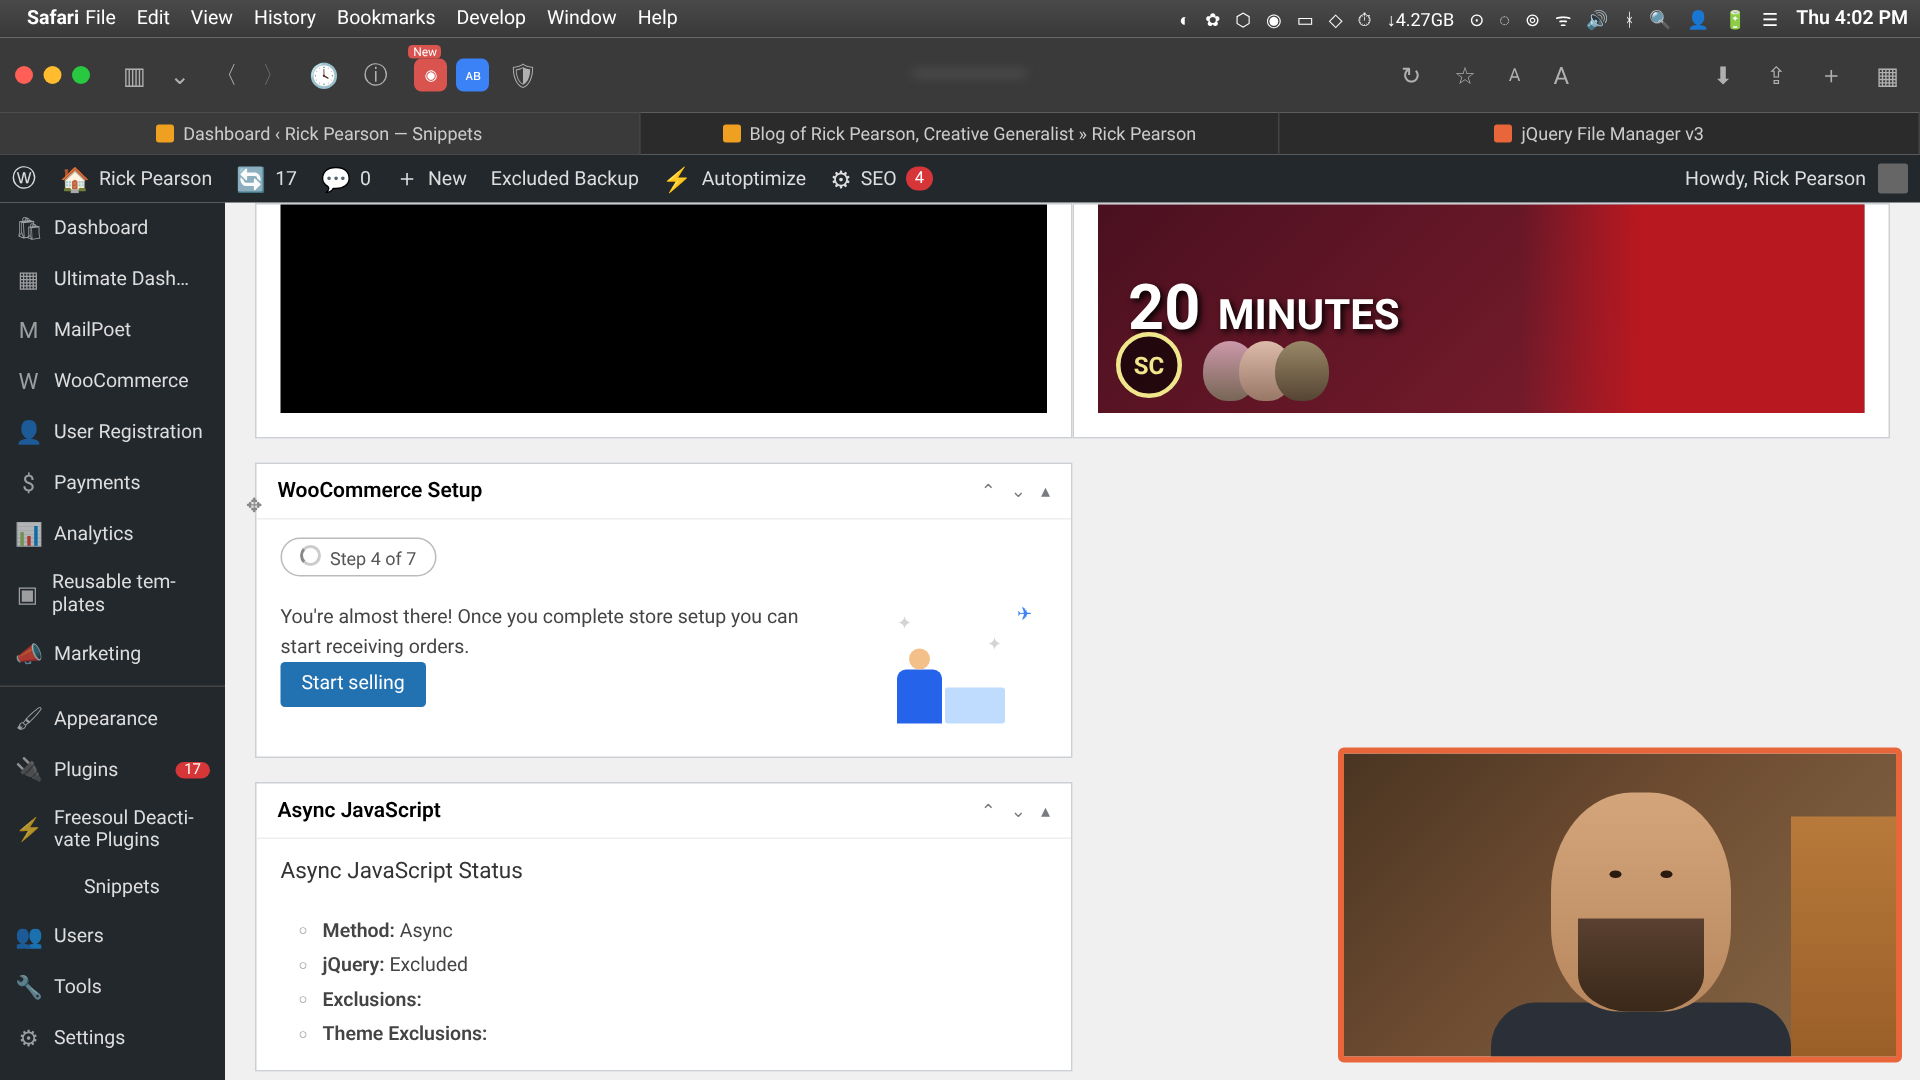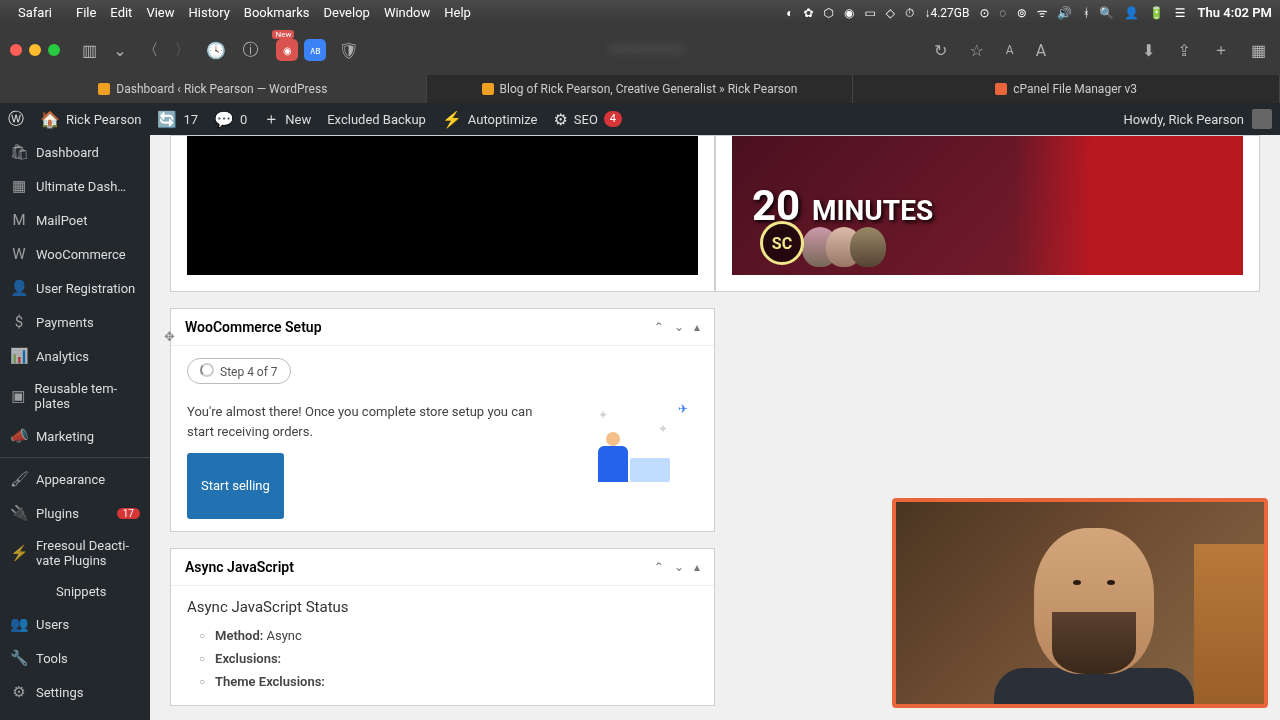--- a/index.html
+++ b/index.html
@@ -1,19 +1,19 @@
 <!DOCTYPE html>
 <html><head>
 <meta charset="utf-8">
 <style>
 *{margin:0;padding:0;box-sizing:border-box;font-family:-apple-system,BlinkMacSystemFont,"Segoe UI",Roboto,sans-serif}
 body{width:1280px;height:720px;overflow:hidden;background:#f0f0f0}
 .menubar{height:25px;background:linear-gradient(#4a4a4a,#383838);display:flex;align-items:center;color:#fff;font-size:13px;padding:0 8px}
 .menubar .apple{font-size:15px;margin-right:10px}
-.menubar .app{font-weight:400;margin-right:24px}
+.menubar .app{font-weight:700;margin-right:4px}
 .menubar .mi{margin-right:14px;cursor:default}
 .menubar .spacer{flex:1}
 .menubar .ri{margin-left:10px;display:inline-flex;align-items:center;font-size:12px}
 .menubar .clock{margin-left:12px;font-weight:600}
 .chrome{height:50px;background:#3a3a3a;display:flex;align-items:center;padding:0 10px;gap:8px}
 .traffic{display:flex;gap:7px;margin-right:10px}
 .dot{width:12px;height:12px;border-radius:50%}
 .dr{background:#ff5f57}.dy{background:#febc2e}.dg{background:#28c840}
 .tb-icon{color:#b0b0b0;font-size:16px;padding:4px;cursor:default}
 .tb-icon.dim{opacity:.4}
@@ -46,43 +46,43 @@
 .content{flex:1;background:#f0f0f1;padding:0 20px;overflow-y:auto;position:relative}
 .row{display:flex;}
 .col{flex:1}
 .panel{background:#fff;border:1px solid #ccd0d4;margin-bottom:16px}
 .vhold{height:155px;padding:0 16px 16px}
 .vid{background:#000;height:100%}
 .thumb{height:155px;padding:0 16px 16px}
 .th-img{height:100%;background:linear-gradient(135deg,#4a1020,#8a2030);position:relative;display:flex;align-items:center;overflow:hidden}
 .th-txt{color:#fff;font-family:Impact,sans-serif;font-size:42px;font-weight:700;line-height:.9;padding-left:20px;text-shadow:2px 2px 4px #000}
 .th-red{position:absolute;right:0;top:0;bottom:0;width:45%;background:linear-gradient(90deg,transparent,#b81820 35%)}
-.th-sc{position:absolute;left:28px;bottom:10px;width:44px;height:44px;border:3px solid #f0e68c;border-radius:50%;display:flex;align-items:center;justify-content:center;color:#f0e68c;font-weight:700;font-size:16px;background:rgba(0,0,0,.6);text-shadow:none}
+.th-sc{position:absolute;left:12px;bottom:10px;width:44px;height:44px;border:3px solid #f0e68c;border-radius:50%;display:flex;align-items:center;justify-content:center;color:#f0e68c;font-weight:700;font-size:16px;background:rgba(0,0,0,.6);text-shadow:none}
 .th-faces{position:absolute;left:70px;bottom:8px;display:flex;gap:-8px}
 .face{width:36px;height:40px;border-radius:50% 50% 45% 45%}
 .f1{background:linear-gradient(#c9a,#765)}
 .f2{background:linear-gradient(#dba,#976);margin-left:-12px}
 .f3{background:linear-gradient(#986,#543);margin-left:-12px}
 .phdr{display:flex;align-items:center;padding:10px 14px;border-bottom:1px solid #eee}
 .phdr h3{font-size:14px;font-weight:600;flex:1}
 .pctrl{color:#787c82;font-size:12px;margin-left:10px;cursor:default}
 .pbody{padding:12px 16px}
 .step-pill{display:inline-block;border:1px solid #bbb;border-radius:14px;padding:4px 12px;font-size:12px;color:#555;margin-bottom:18px}
 .step-pill::before{content:"";display:inline-block;width:10px;height:10px;border:2px solid #ccc;border-left-color:#888;border-radius:50%;margin-right:6px;vertical-align:-1px}
 .wc-row{display:flex;gap:16px;align-items:flex-start}
 .wc-txt{flex:1;font-size:13px;color:#444;line-height:1.5}
-.wc-btn{display:inline-block;margin-top:12px;background:#2271b1;color:#fff;padding:23px 14px;font-size:13px;border-radius:3px;cursor:default}
+.wc-btn{display:inline-block;background:#2271b1;color:#fff;padding:5px 14px;font-size:13px;border-radius:3px;cursor:default}
 .wc-ill{width:140px;height:90px;position:relative}
 .person{position:absolute;left:40px;bottom:10px;width:30px;height:36px;background:#2563eb;border-radius:6px 6px 0 0}
 .person::before{content:"";position:absolute;top:-14px;left:8px;width:14px;height:14px;background:#f4c089;border-radius:50%}
 .laptop{position:absolute;left:72px;bottom:10px;width:40px;height:24px;background:#bfdbfe;border-radius:2px}
 .star{position:absolute;color:#d4d4d4;font-size:12px}
 .s1{top:6px;left:40px}.s2{top:20px;right:30px}.s3{top:0;right:10px;color:#3b82f6}
 .move-h{position:absolute;left:-7px;top:0;font-size:13px;color:#888;cursor:move}
-.aj-sub{font-size:15px;color:#333;margin-bottom:8px}
+.aj-sub{font-size:15px;color:#333;margin-bottom:20px}
 .aj-list{list-style:none;padding-left:12px}
 .aj-list li{font-size:13px;color:#444;padding:4px 0}
 .aj-list li::before{content:"○";color:#999;margin-right:10px;font-size:10px;vertical-align:1px}
 .aj-list b{font-weight:600}
 .webcam{position:absolute;right:12px;bottom:12px;width:376px;height:210px;border:4px solid #e8663a;border-radius:4px;background:linear-gradient(135deg,#4a3522,#6b4a30 40%,#8a6a48);overflow:hidden}
 .wc-head{position:absolute;top:26px;right:110px;width:120px;height:146px;background:linear-gradient(#d4a57a,#b8875e);border-radius:45% 45% 38% 38%}
 .wc-beard{position:absolute;bottom:0;left:18px;right:18px;height:62px;background:linear-gradient(#5a4030,#3a2818);border-radius:0 0 40% 40%}
 .wc-eyes{position:absolute;top:52px;left:0;right:0;display:flex;justify-content:space-around;padding:0 26px}
 .wc-eye{width:8px;height:5px;background:#2a1a10;border-radius:50%}
 .wc-shirt{position:absolute;bottom:0;right:70px;width:200px;height:36px;background:#2a2f38;border-radius:30px 30px 0 0}
@@ -151,29 +151,29 @@
     <span class="tb-icon">⬇</span>
     <span class="tb-icon">⇪</span>
     <span class="tb-icon">＋</span>
     <span class="tb-icon">▦</span>
   </div>
 </div>
 
 <div class="tabs">
   <div class="tab active">
       <span class="ic ic-wp"></span>
-      <span>Dashboard ‹ Rick Pearson — WordPress</span>
+      <span>Dashboard ‹ Rick Pearson — Snippets</span>
     </div>
   <div class="tab">
       <span class="ic ic-wp"></span>
       <span>Blog of Rick Pearson, Creative Generalist » Rick Pearson</span>
     </div>
   <div class="tab">
       <span class="ic ic-cp"></span>
-      <span>cPanel File Manager v3</span>
+      <span>jQuery File Manager v3</span>
     </div>
 </div>
 
 <div class="adminbar">
   <span class="ab-item">
       <span class="ab-icon">ⓦ</span>
     </span>
   <span class="ab-item">
       <span class="ab-icon">🏠</span>
       <span>Rick Pearson</span>
@@ -342,20 +342,21 @@
           <div class="phdr">
             <h3>Async JavaScript</h3>
             <span class="pctrl">⌃</span>
             <span class="pctrl">⌄</span>
             <span class="pctrl">▴</span>
           </div>
           <div class="pbody">
             <div class="aj-sub">Async JavaScript Status</div>
             <ul class="aj-list" id="ajl">
                 <li><b>Method:</b> Async</li>
+                <li><b>jQuery:</b> Excluded</li>
                 <li><b>Exclusions:</b></li>
                 <li><b>Theme Exclusions:</b></li>
               </ul>
           </div>
         </div>
       </div>
       <div class="col"></div>
     </div>
 
     <div class="webcam">

